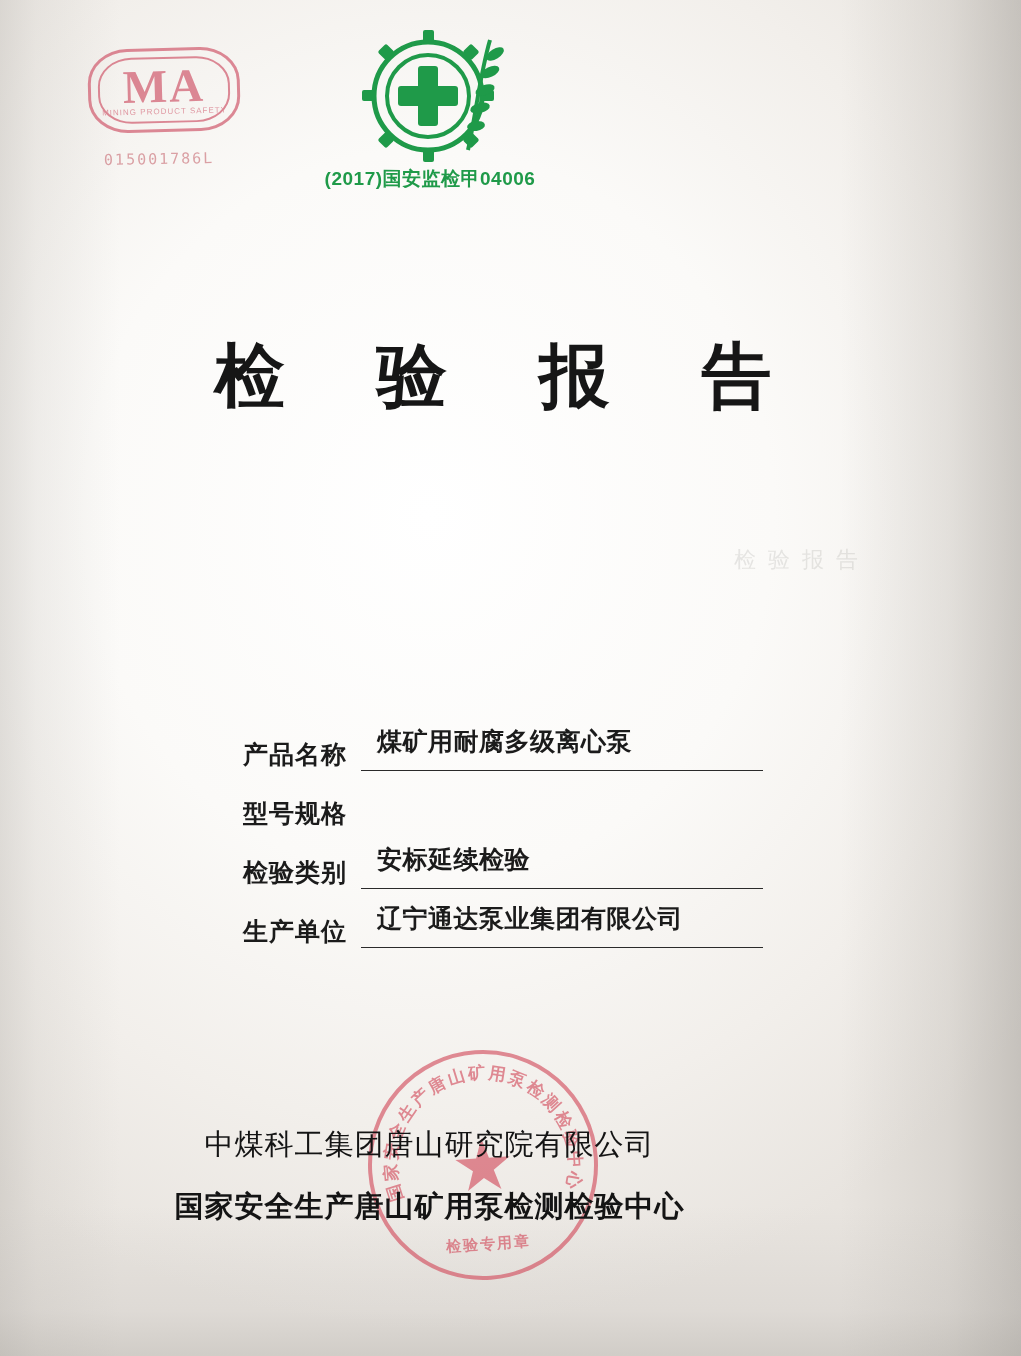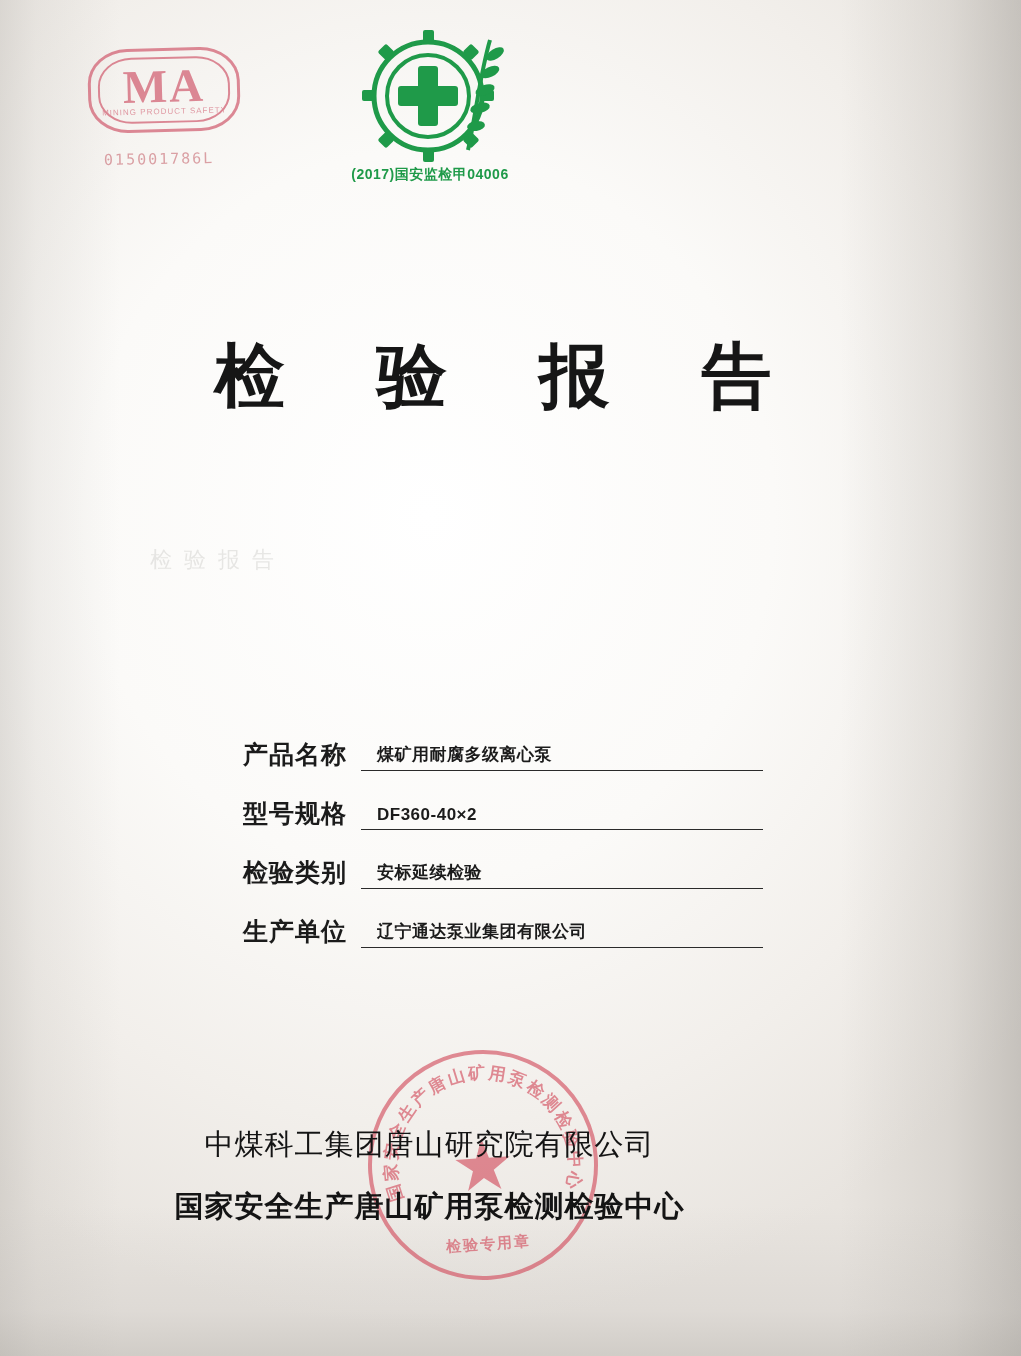--- a/index.html
+++ b/index.html
@@ -107,21 +107,21 @@
     width: 180px;
     height: 160px;
   }
   #emblem svg { display: block; }
   #emblem-text {
     position: absolute;
     left: 300px;
     top: 166px;
     width: 260px;
     text-align: center;
-    font-size: 14px;
+    font-size: 19px;
     font-weight: bold;
     color: #1f9a49;
     letter-spacing: 0.5px;
   }
 
   
   #report-no {
     position: absolute;
     right: 186px;
     top: 56px;
@@ -163,26 +163,26 @@
   .info-label {
     width: 118px;
     flex: 0 0 118px;
     font-size: 25px;
     color: #1b1b1b;
     letter-spacing: 1px;
     white-space: nowrap;
   }
   .info-value {
     flex: 1 1 auto;
-    font-size: 17px;
+    font-size: 25px;
     color: #1b1b1b;
     letter-spacing: 0.5px;
     border-bottom: 1.6px solid #2a2a2a;
     padding-left: 16px;
-    padding-bottom: 4px;
+    padding-bottom: 12px;
     white-space: nowrap;
   }
 
   
   #seal {
     position: absolute;
     left: 368px;
     top: 1050px;
     width: 230px;
     height: 230px;
@@ -254,21 +254,21 @@
   
   #ghost {
     position: absolute;
     left: 150px;
     top: 545px;
     width: 720px;
     height: 60px;
     font-size: 22px;
     color: rgba(120,118,114,0.16);
     letter-spacing: 12px;
-    text-align: left;
+    text-align: right;
     pointer-events: none;
     user-select: none;
   }
 </style>
 </head>
 <body>
 
 <div id="page">
 
   <div id="shade-left"></div>
@@ -328,21 +328,20 @@
 
   <div id="info">
 
     <div class="info-row">
       <div class="info-label">产品名称</div>
       <div class="info-value">煤矿用耐腐多级离心泵</div>
     </div>
 
     <div class="info-row">
       <div class="info-label">型号规格</div>
-      <div class="info-value">DF360-40×2</div>
     </div>
 
     <div class="info-row">
       <div class="info-label">检验类别</div>
       <div class="info-value">安标延续检验</div>
     </div>
 
     <div class="info-row">
       <div class="info-label">生产单位</div>
       <div class="info-value">辽宁通达泵业集团有限公司</div>

